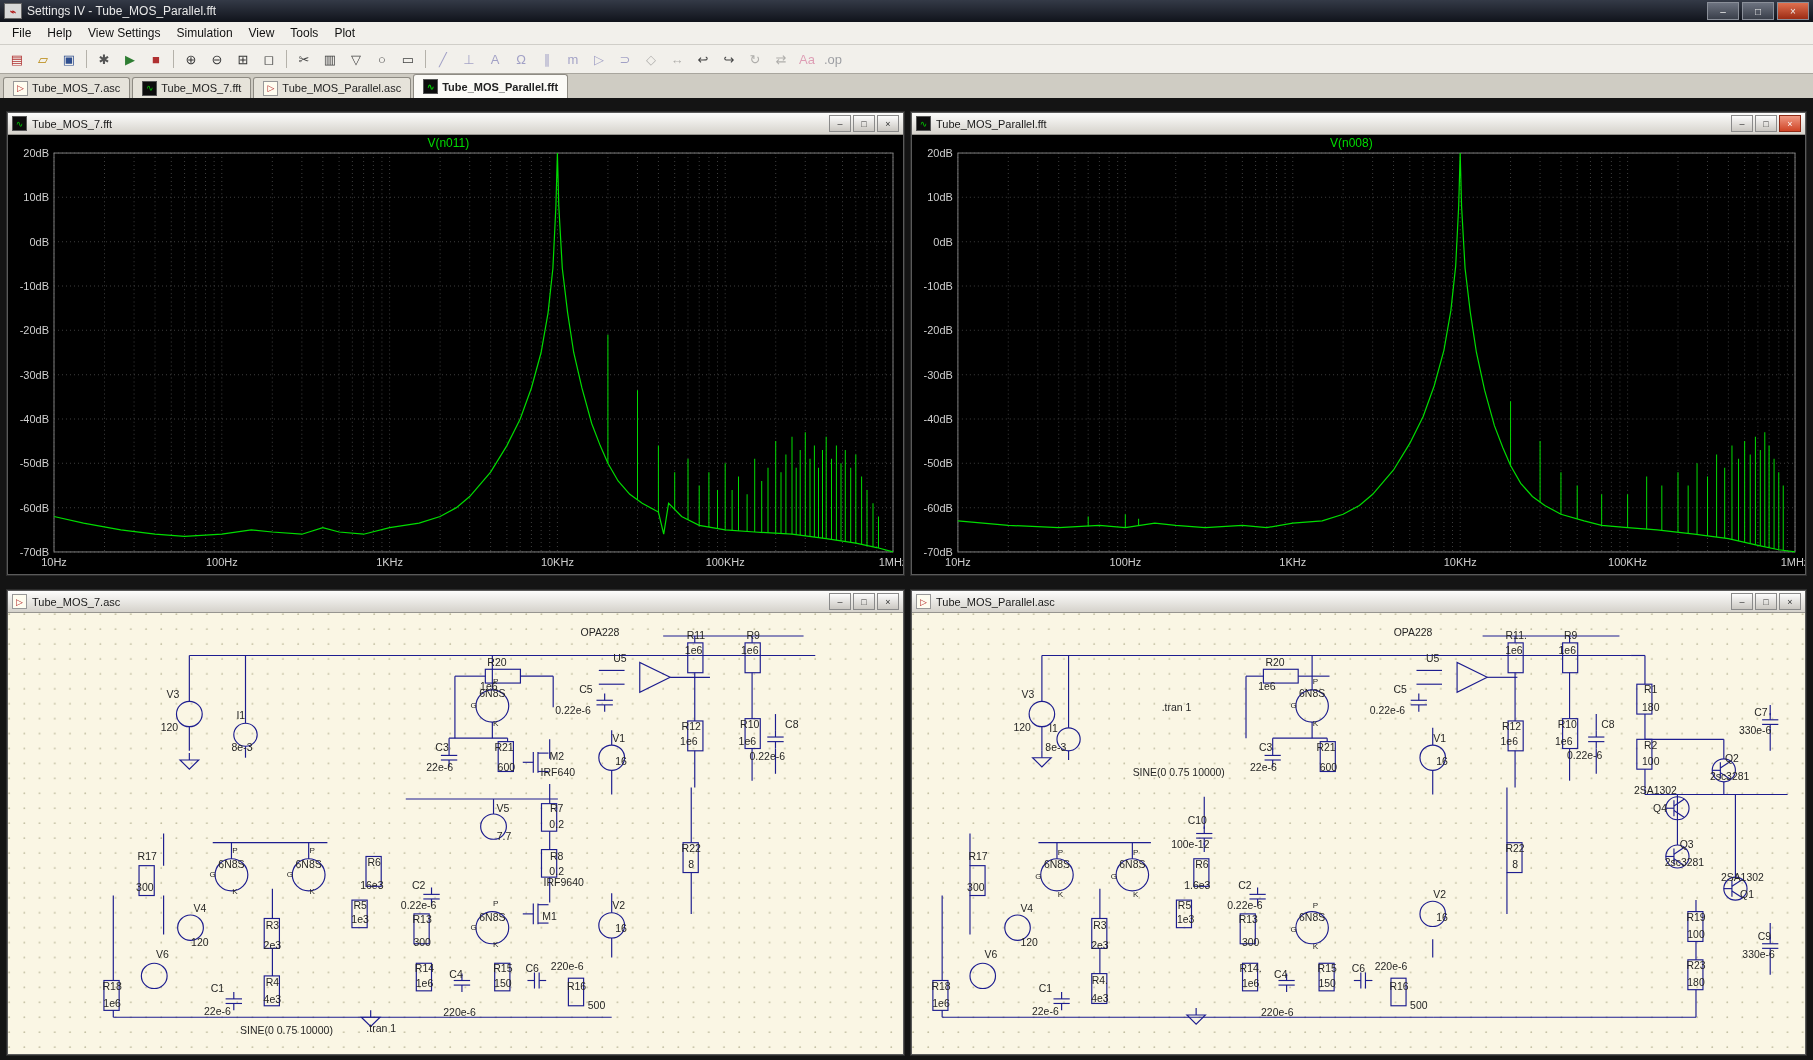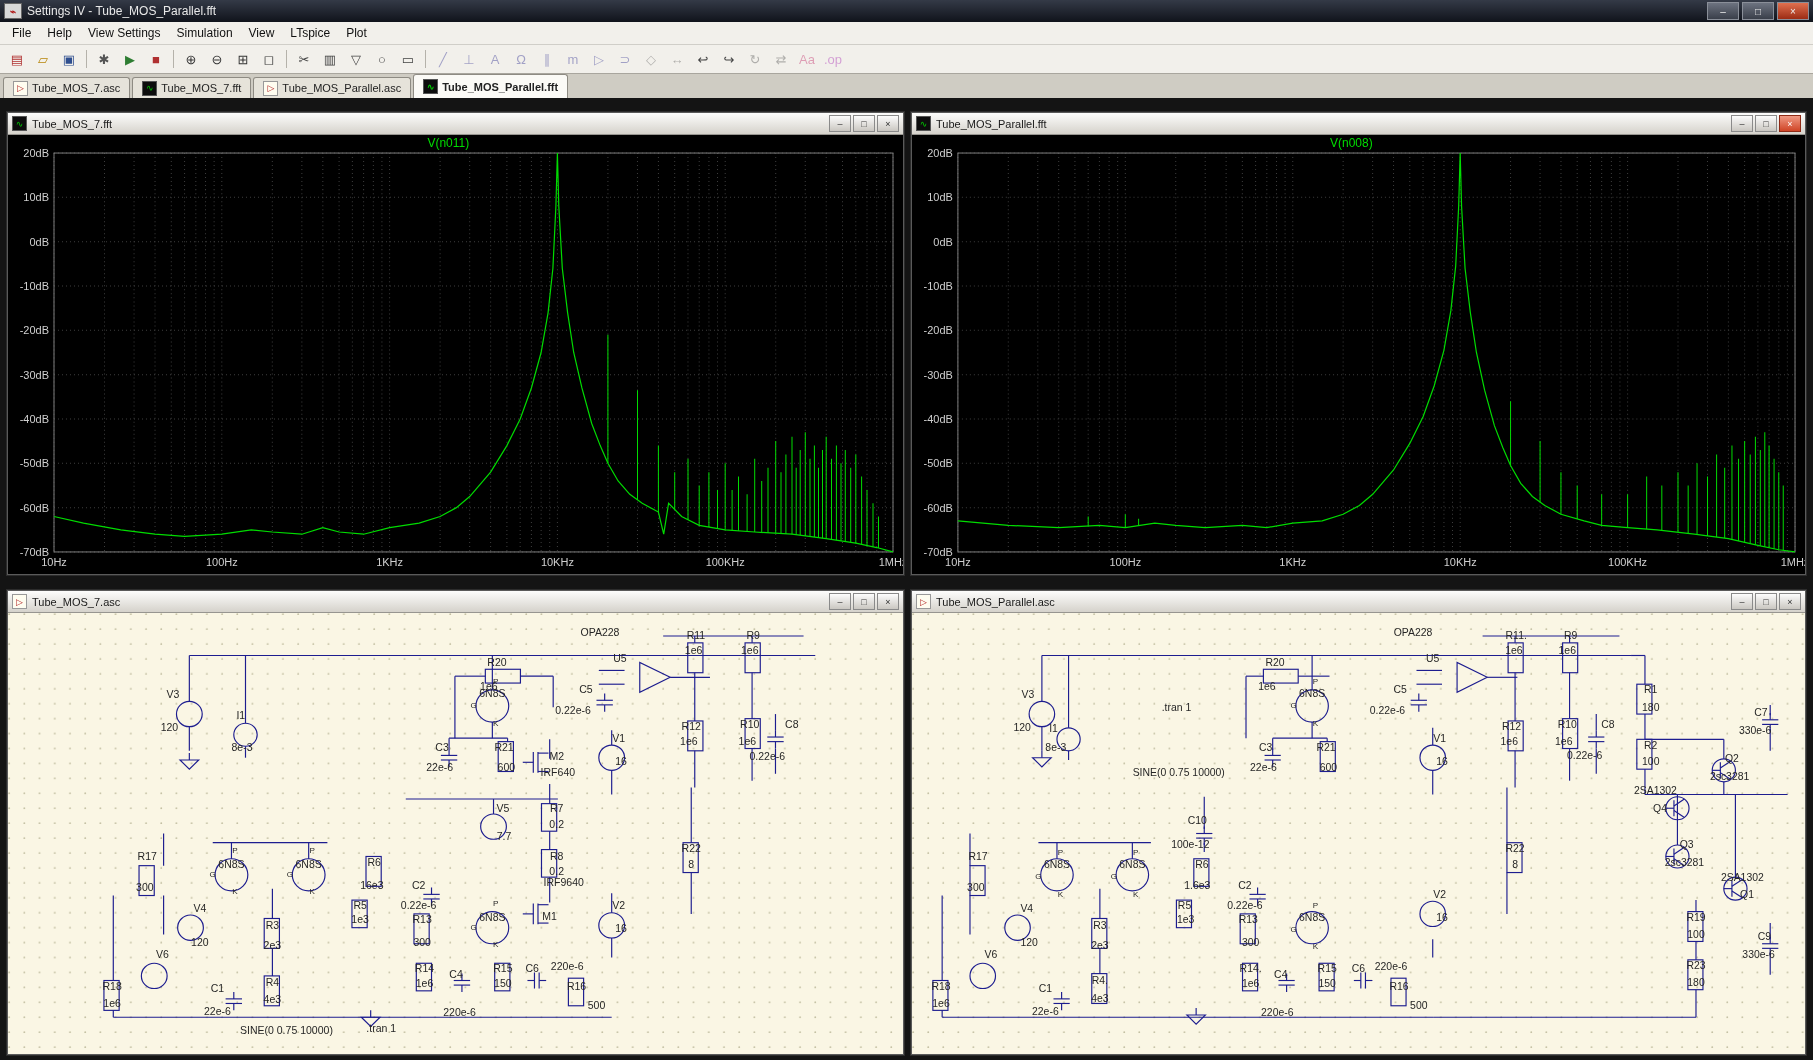--- a/index.html
+++ b/index.html
@@ -75,21 +75,21 @@
       <div class="wbtn close">×</div>
     </div>
   </div>
 
   <div class="menubar">
       <div class="menu-item">File</div>
       <div class="menu-item">Help</div>
       <div class="menu-item">View Settings</div>
       <div class="menu-item">Simulation</div>
       <div class="menu-item">View</div>
-      <div class="menu-item">LTspice</div>
+      <div class="menu-item">Tools</div>
       <div class="menu-item">Plot</div>
     </div>
   <div class="toolbar">
       <div class="tool" style="color: rgb(176, 48, 48);">▤</div>
       <div class="tool" style="color: rgb(184, 134, 11);">▱</div>
       <div class="tool" style="color: rgb(47, 79, 143);">▣</div>
       <div class="tool-sep"></div>
       <div class="tool" style="color: rgb(85, 85, 85);">✱</div>
       <div class="tool" style="color: rgb(46, 125, 50);">▶</div>
       <div class="tool" style="color: rgb(176, 48, 48);">■</div>
@@ -113,21 +113,21 @@
       <div class="tool disabled" style="color: rgb(32, 32, 138);">m</div>
       <div class="tool disabled" style="color: rgb(32, 32, 138);">▷</div>
       <div class="tool disabled" style="color: rgb(32, 32, 138);">⊃</div>
       <div class="tool disabled" style="color: rgb(68, 68, 68);">◇</div>
       <div class="tool disabled" style="color: rgb(68, 68, 68);">↔</div>
       <div class="tool" style="color: rgb(68, 68, 68);">↩</div>
       <div class="tool" style="color: rgb(68, 68, 68);">↪</div>
       <div class="tool disabled" style="color: rgb(68, 68, 68);">↻</div>
       <div class="tool disabled" style="color: rgb(68, 68, 68);">⇄</div>
       <div class="tool disabled" style="color: #be185d;">Aa</div>
-      <div class="tool disabled" style="color: #a21caf;">.op</div>
+      <div class="tool disabled" style="color: #0f172a;">.op</div>
     </div>
   <div class="tabbar">
       <div class="tab">
         <span class="tab-icon icon-asc">▷</span>
         <span class="tab-label">Tube_MOS_7.asc</span>
       </div>
       <div class="tab">
         <span class="tab-icon icon-fft">∿</span>
         <span class="tab-label">Tube_MOS_7.fft</span>
       </div>

